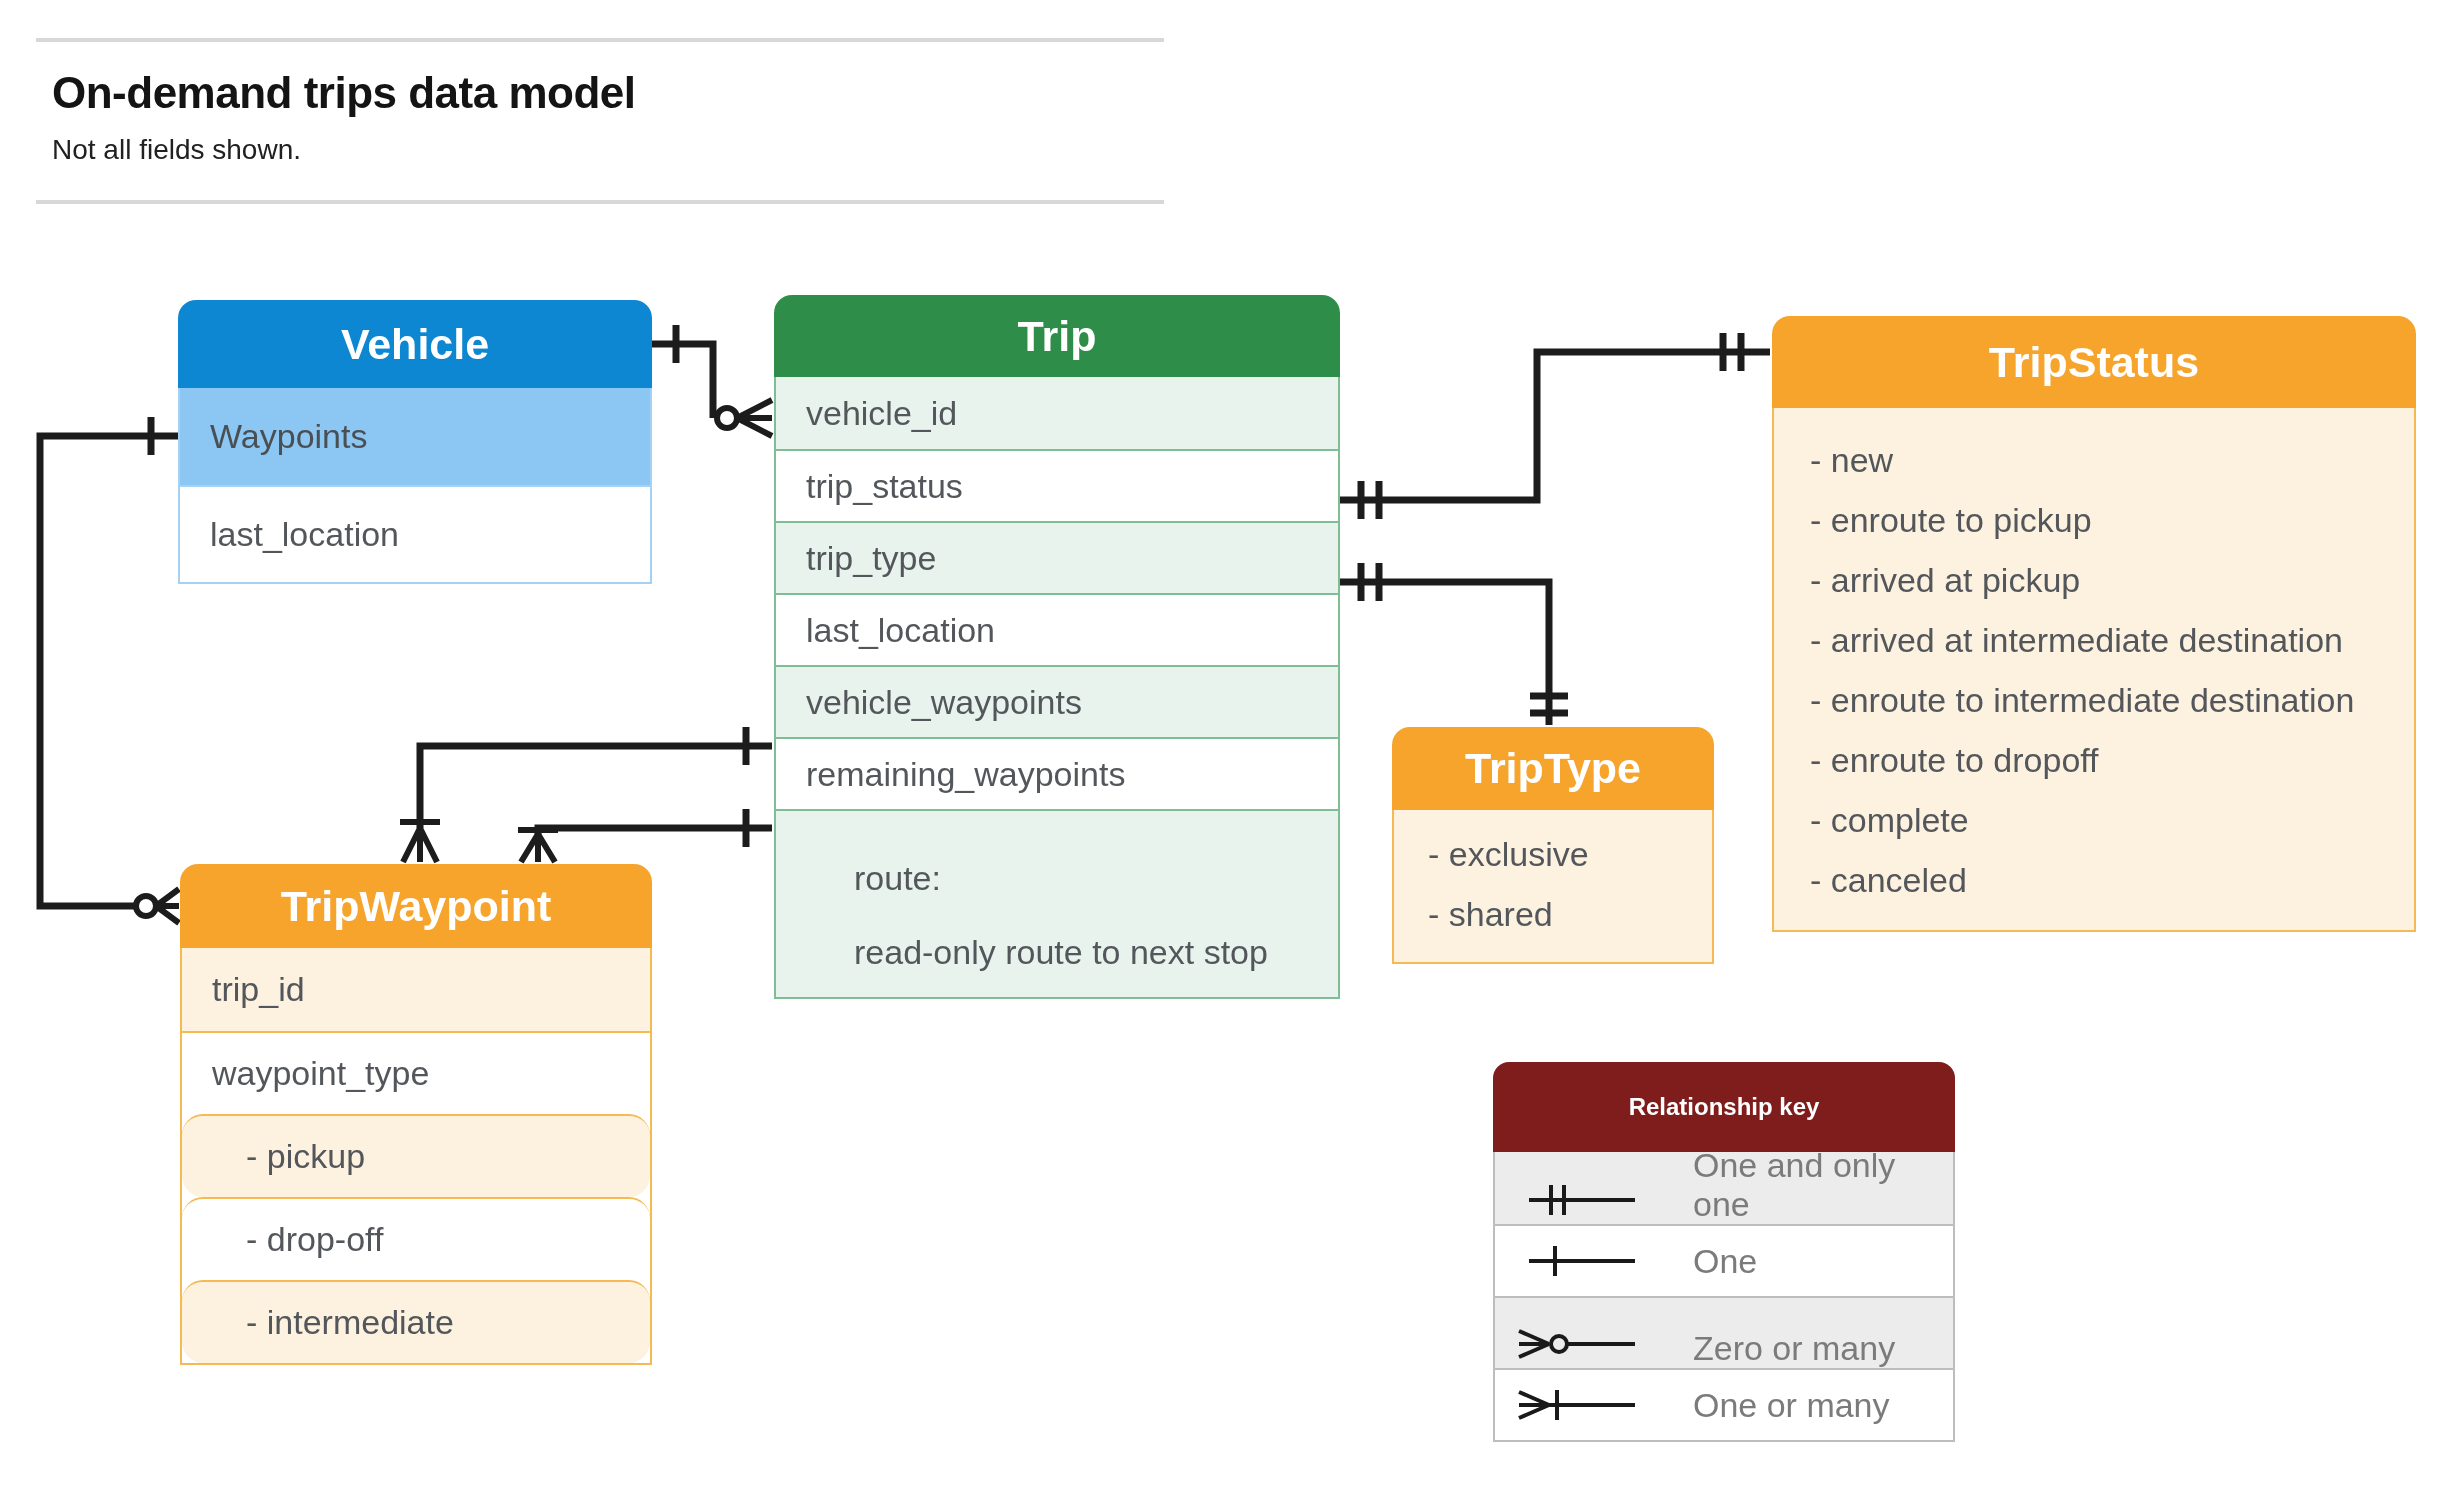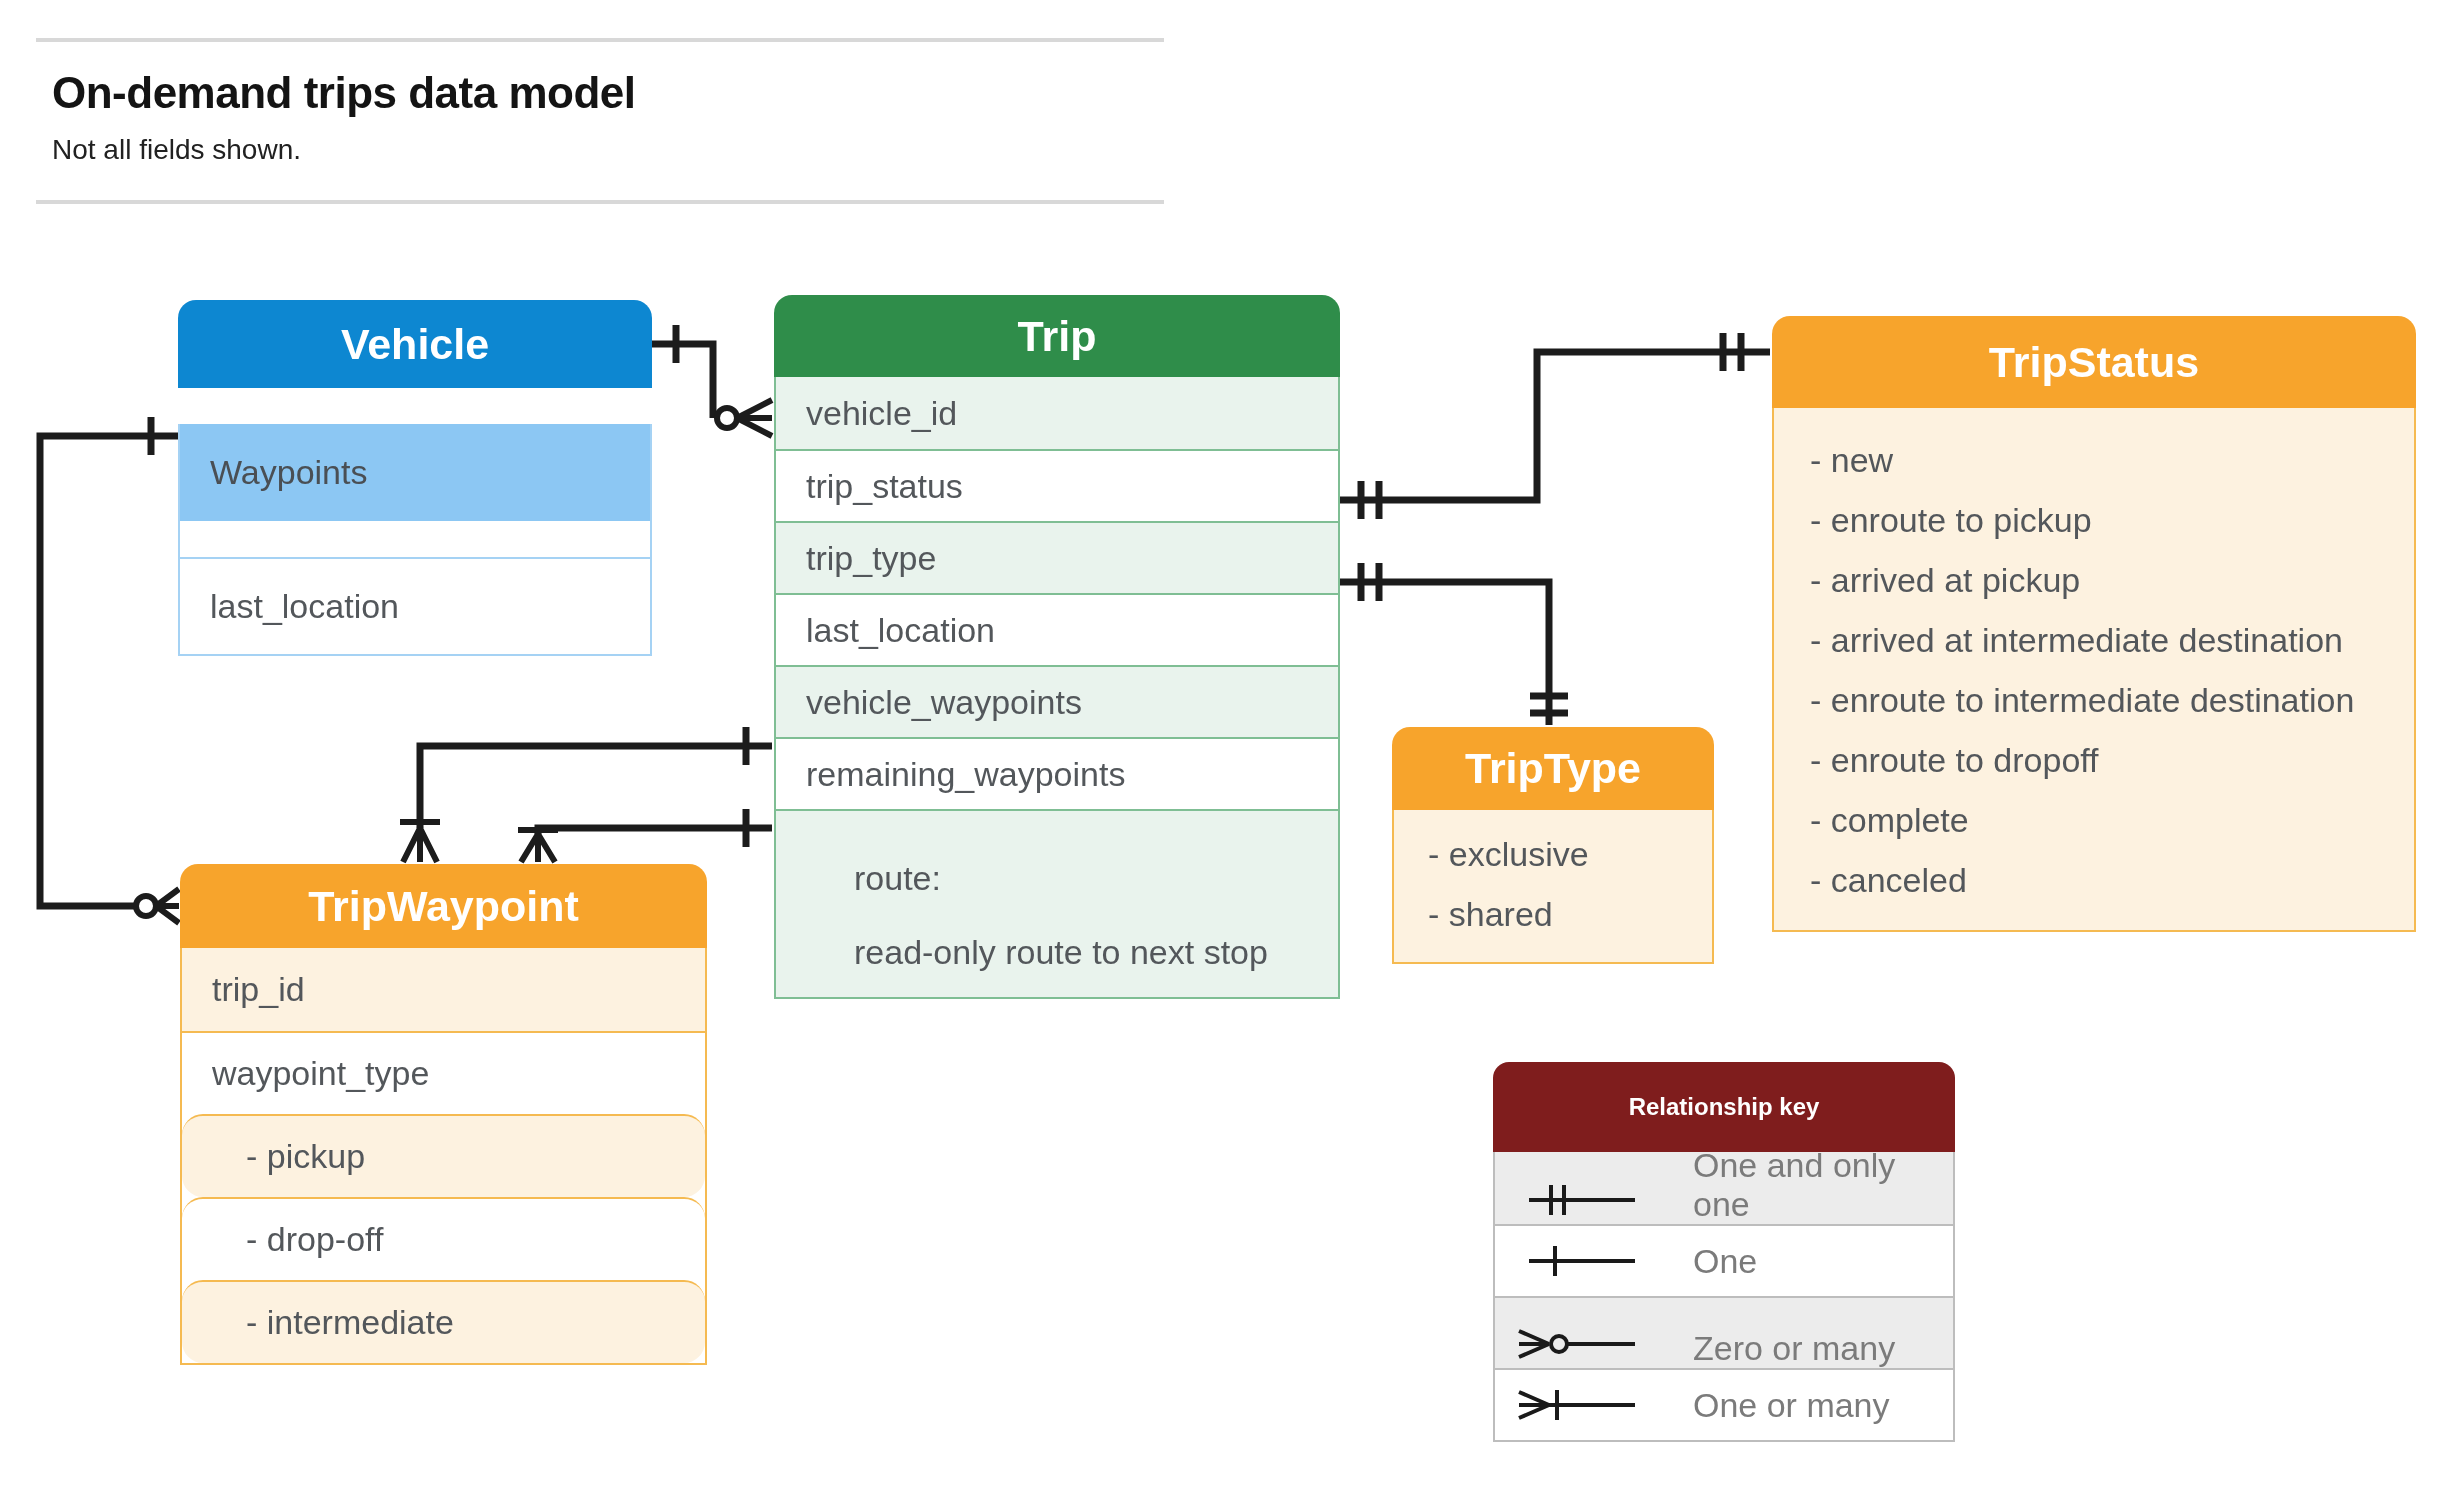--- a/index.html
+++ b/index.html
@@ -17,21 +17,21 @@
   .thead{display:flex;align-items:center;justify-content:center;color:#fff;
          font-weight:bold;font-size:43px;border-radius:18px 18px 0 0;}
   .tbody{border:2px solid var(--bc);border-top:none;background:#fff;}
   .row{display:flex;align-items:center;padding-left:30px;background:#fff;}
   .row + .row{border-top:2px solid var(--bc);}
   .row.indent{padding-left:64px;border-radius:21px;}
 
   
   #vehicle{left:178px;top:300px;width:474px;--bc:#a5d2f4;}
   #vehicle .thead{height:88px;background:#0d87d1;}
-  #vehicle .row{height:97px;margin-top:36px;}
+  #vehicle .row{height:97px;}
   #vehicle .row.alt{background:#8cc7f3;color:#4a4f54;}
 
   
   #trip{left:774px;top:295px;width:566px;--bc:#7fbe94;}
   #trip .thead{height:82px;background:#2f8d4a;}
   #trip .row{height:72px;}
   #trip .row.alt{background:#e9f3ed;}
   #trip .row.route{height:188px;display:block;padding-top:30px;}
   #trip .row.route div{line-height:74px;margin-left:48px;}
 
@@ -41,21 +41,21 @@
   #tripstatus .tbody{background:#fdf2e0;padding:22px 0 20px 36px;}
   #tripstatus .item{line-height:60px;background:transparent;}
 
   
   #triptype{left:1392px;top:727px;width:322px;--bc:#f5ba51;}
   #triptype .thead{height:83px;background:#f7a42c;}
   #triptype .tbody{background:#fdf2e0;padding:14px 0 18px 34px;}
   #triptype .item{line-height:60px;}
 
   
-  #tripwaypoint{left:180px;top:864px;width:527px;--bc:#f5ba51;}
+  #tripwaypoint{left:180px;top:864px;width:472px;--bc:#f5ba51;}
   #tripwaypoint .thead{height:84px;background:#f7a42c;}
   #tripwaypoint .row{height:83px;}
   #tripwaypoint .row.alt{background:#fdf2e0;}
 
   
   #legend{left:1493px;top:1062px;width:462px;--bc:#bdbdbd;}
   #legend .thead{height:90px;background:#7f1d1d;font-size:24px;border-radius:16px 16px 0 0;}
   #legend .row{height:72px;padding-left:16px;color:#7b7b7b;}
   #legend .row.alt{background:#ececec;align-items:flex-end;}
   #legend .sym{width:150px;height:48px;flex:0 0 150px;}

